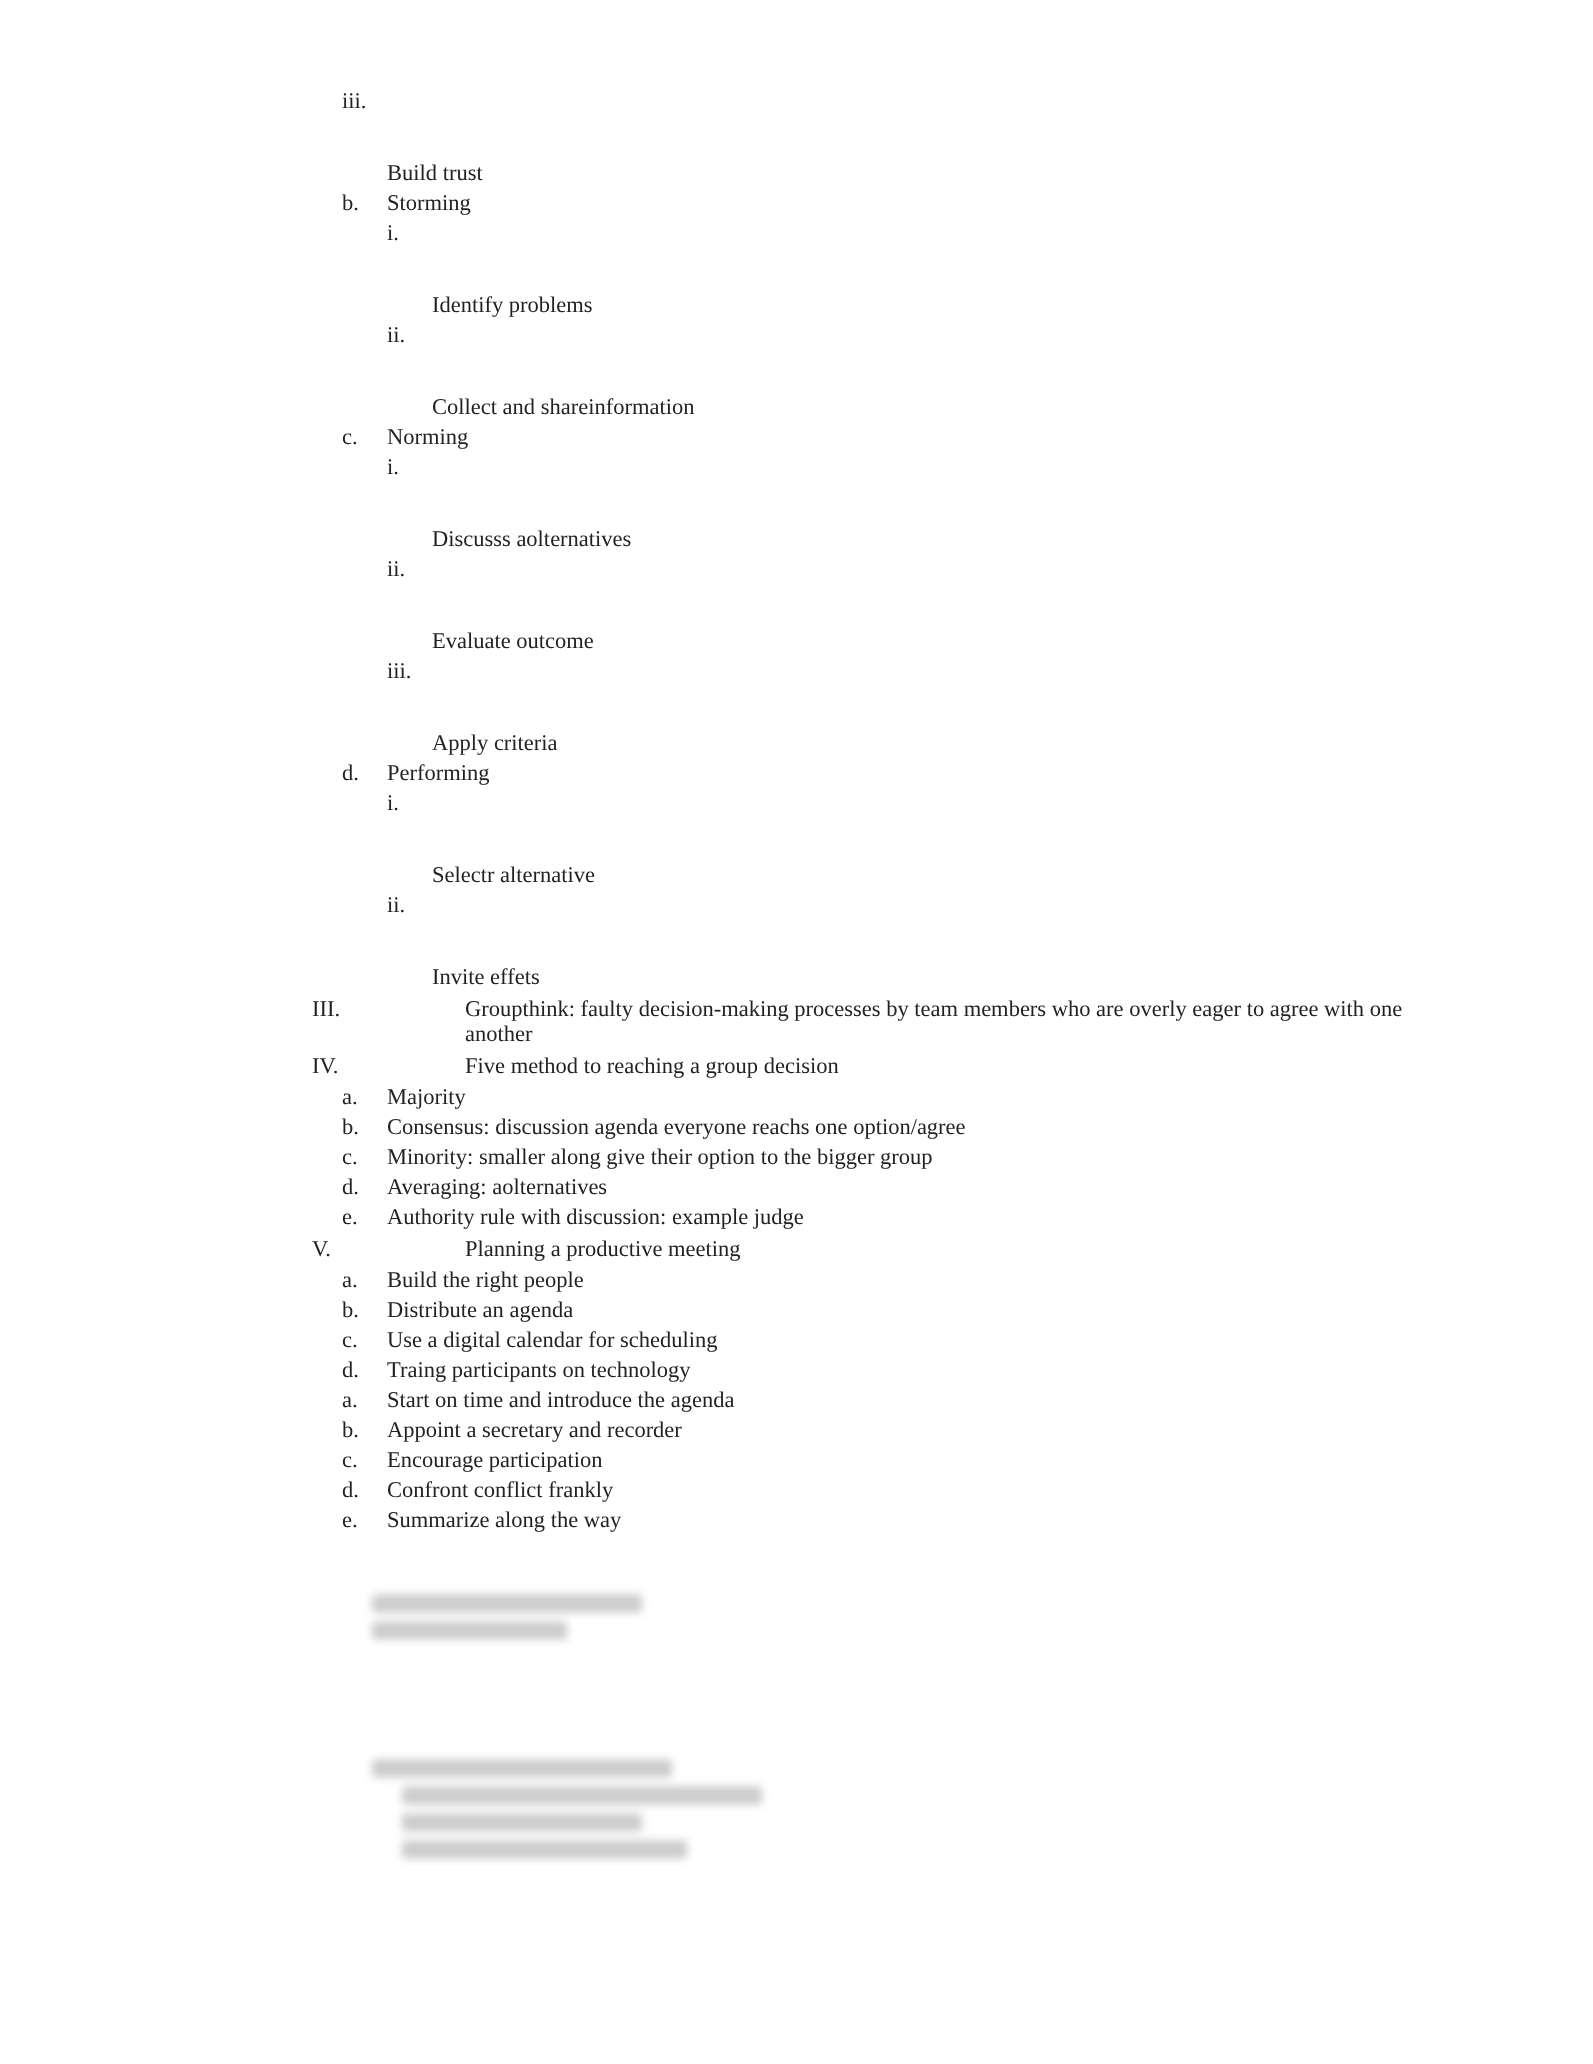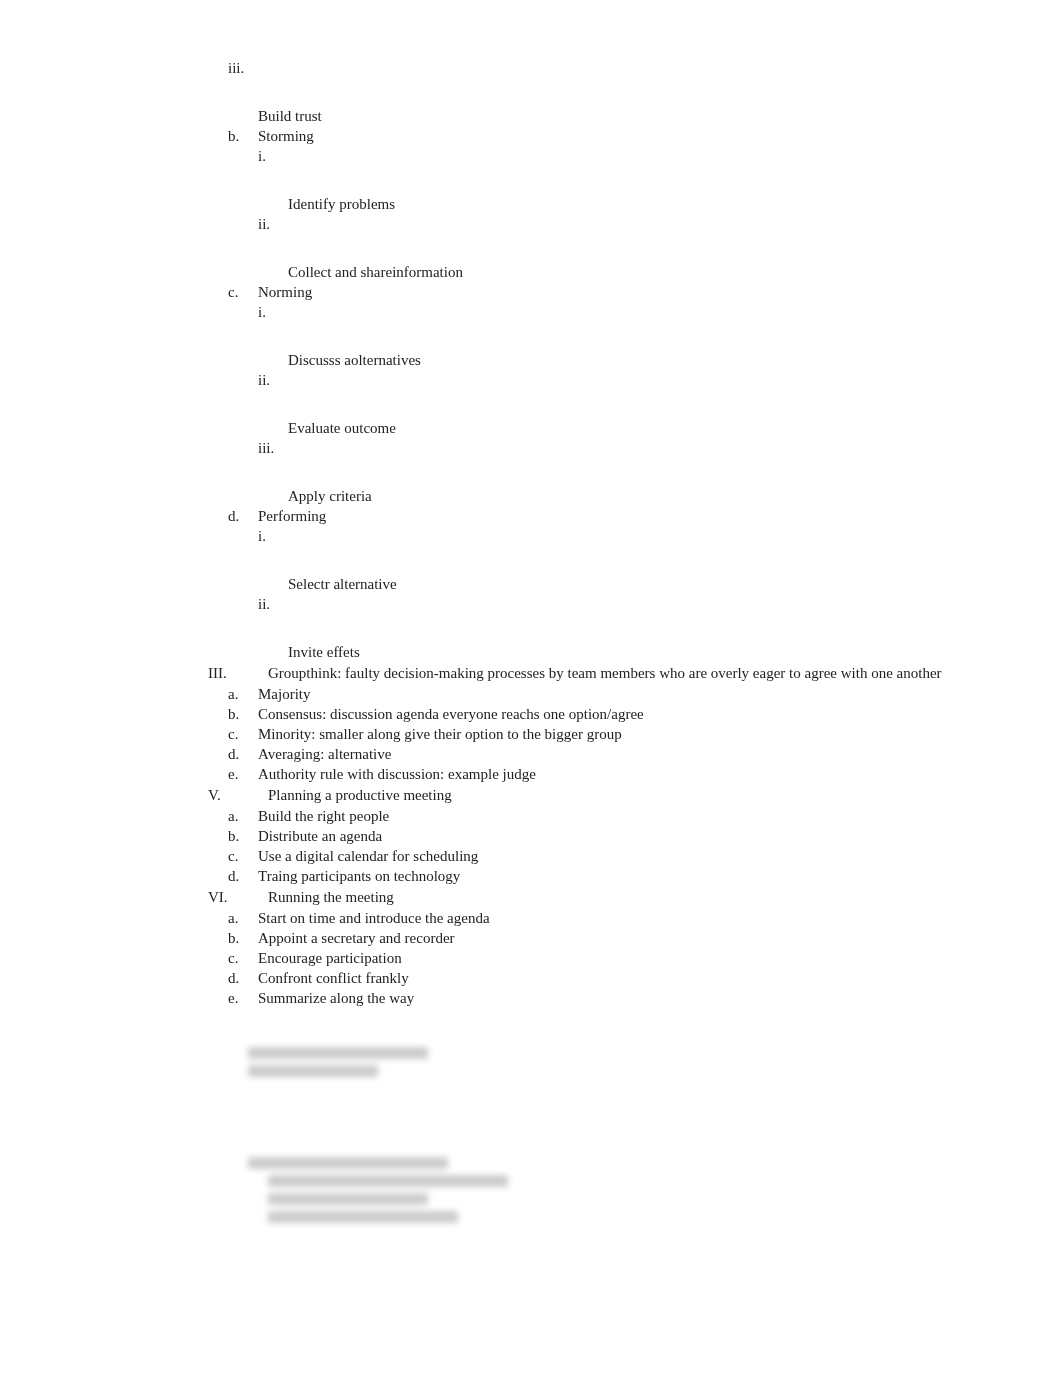--- a/index.html
+++ b/index.html
@@ -35,20 +35,21 @@
     }
 
     .level-roman .marker {
       min-width: 60px;
       font-size: 15px;
       color: #222;
     }
 
     .level-roman .content {
       flex: 1;
+      margin-left: 42px;
     }
 
     .level-alpha {
       display: flex;
       margin-left: 20px;
       margin-bottom: 3px;
     }
 
     .level-alpha .marker {
       min-width: 30px;
@@ -150,35 +151,39 @@
     <div class="level-roman-sub" style="margin-left:50px;">
       <span class="marker">ii.</span>
       <span class="content">Invite effets</span>
     </div>
 
     <div class="level-roman" style="margin-top:4px;">
       <span class="marker">III.</span>
       <span class="content">Groupthink: faulty decision-making processes by team members who are overly eager to agree with one another</span>
     </div>
 
+    <div class="level-roman" style="margin-top:4px;">
+      <span class="marker">IV.</span>
+      <span class="content">Five method to reaching a group decision</span>
+    </div>
     <div class="level-alpha">
       <span class="marker">a.</span>
       <span class="content">Majority</span>
     </div>
     <div class="level-alpha">
       <span class="marker">b.</span>
       <span class="content">Consensus: discussion agenda everyone reachs one option/agree</span>
     </div>
     <div class="level-alpha">
       <span class="marker">c.</span>
       <span class="content">Minority: smaller along give their option to the bigger group</span>
     </div>
     <div class="level-alpha">
       <span class="marker">d.</span>
-      <span class="content">Averaging: alternative</span>
+      <span class="content">Averaging: aolternatives</span>
     </div>
     <div class="level-alpha">
       <span class="marker">e.</span>
       <span class="content">Authority rule with discussion: example judge</span>
     </div>
 
     <div class="level-roman" style="margin-top:4px;">
       <span class="marker">V.</span>
       <span class="content">Planning a productive meeting</span>
     </div>
@@ -192,24 +197,20 @@
     </div>
     <div class="level-alpha">
       <span class="marker">c.</span>
       <span class="content">Use a digital calendar for scheduling</span>
     </div>
     <div class="level-alpha">
       <span class="marker">d.</span>
       <span class="content">Traing participants on technology</span>
     </div>
 
-    <div class="level-roman" style="margin-top:4px;">
-      <span class="marker">VI.</span>
-      <span class="content">Running the meeting</span>
-    </div>
     <div class="level-alpha">
       <span class="marker">a.</span>
       <span class="content">Start on time and introduce the agenda</span>
     </div>
     <div class="level-alpha">
       <span class="marker">b.</span>
       <span class="content">Appoint a secretary and recorder</span>
     </div>
     <div class="level-alpha">
       <span class="marker">c.</span>

